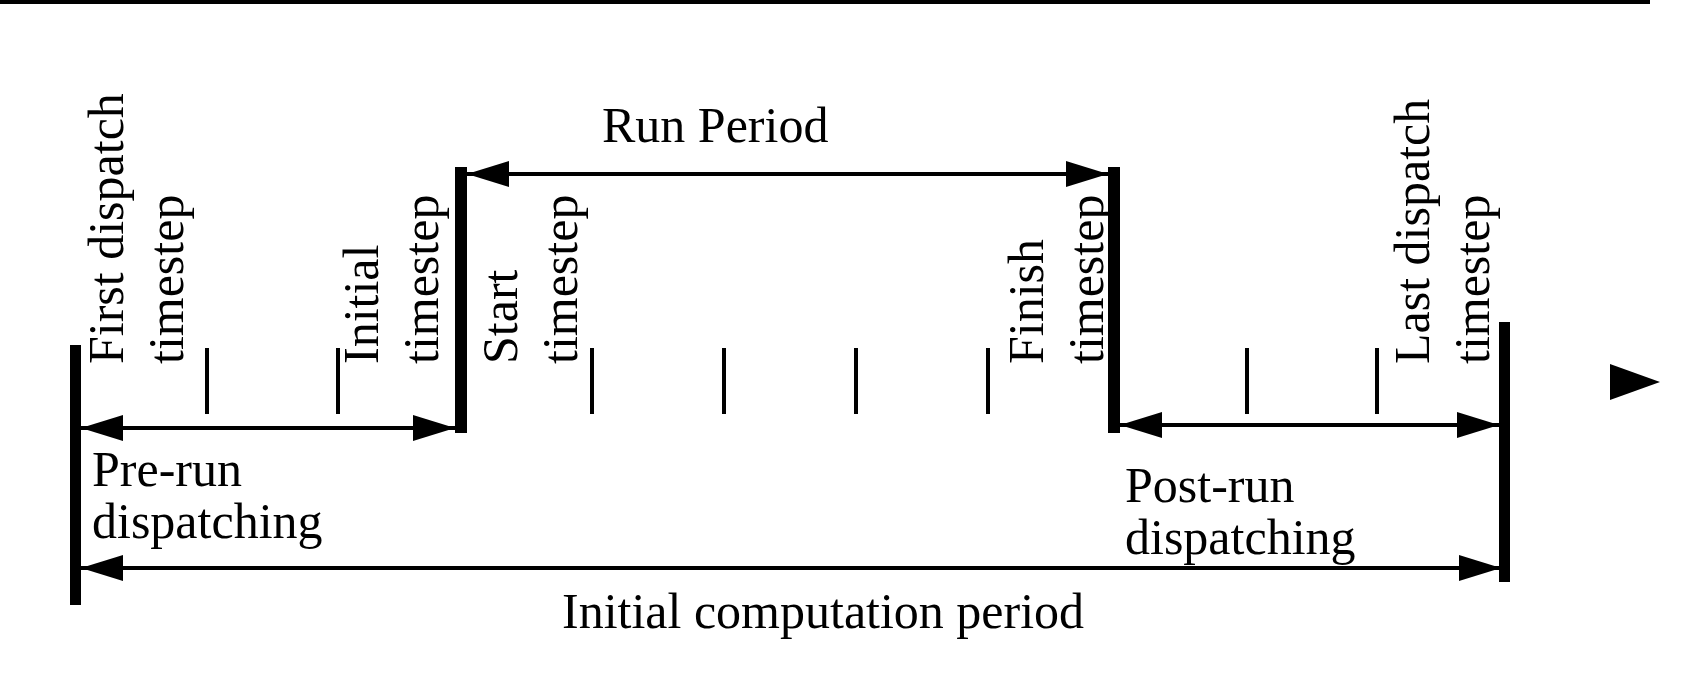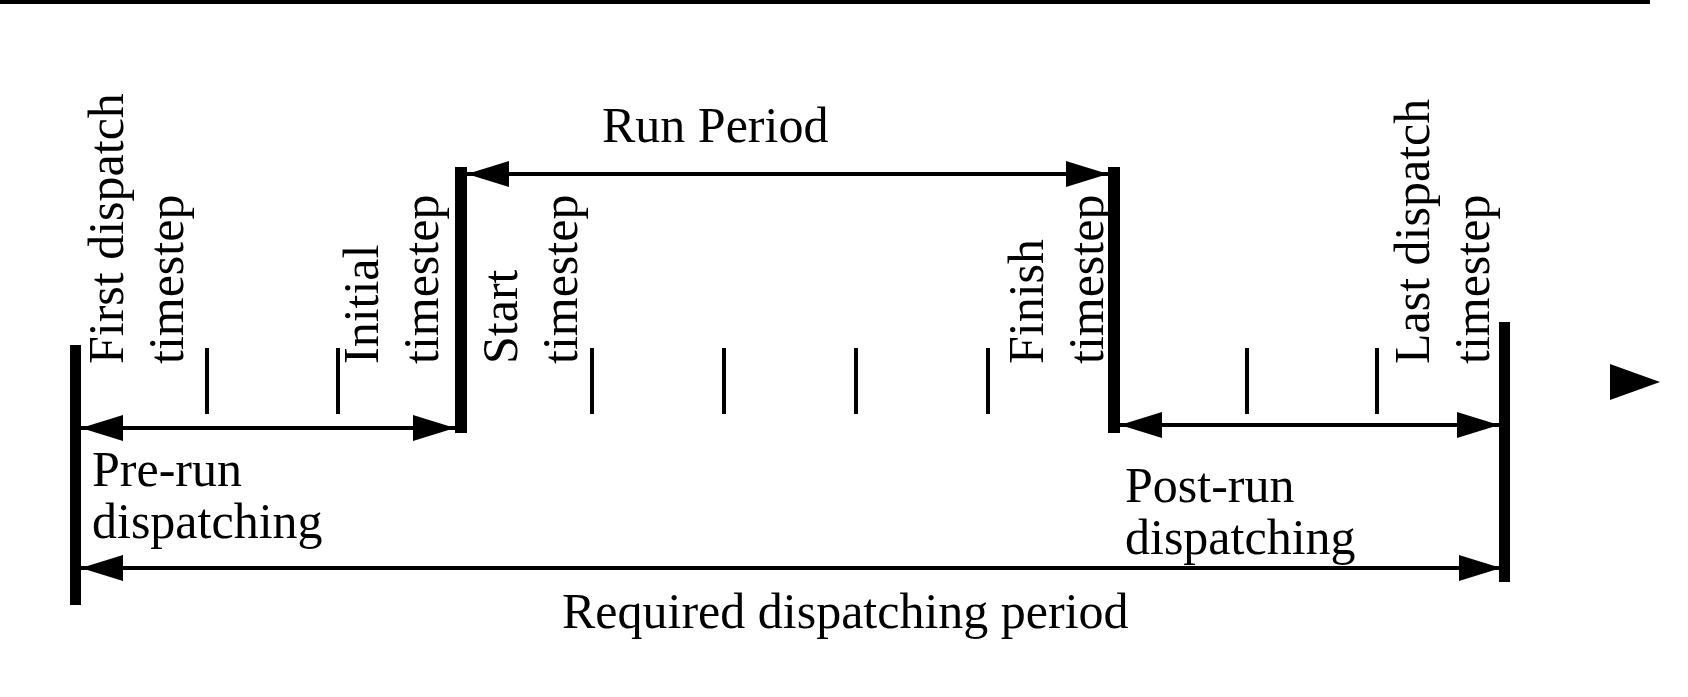--- a/index.html
+++ b/index.html
@@ -71,21 +71,21 @@
     <div class="head head-right" style="left:1457px;top:412px;"></div>
   </div>
   <div class="lbl" style="left:1125px;top:459px;">Post-run
 dispatching</div>
 
   <div>
     <div class="hline" style="left:81px;top:566px;width:1420px;"></div>
     <div class="head head-left" style="left:81px;top:555px;"></div>
     <div class="head head-right" style="left:1459px;top:555px;"></div>
   </div>
-  <div class="lbl" style="left:562px;top:585px;">Required dispatching period</div>
+  <div class="lbl" style="left:562px;top:585px;">Initial computation period</div>
 
   <div class="vlabel" style="left:196px;top:244px;">First dispatch
 timestep</div>
   <div class="vlabel" style="left:451px;top:244px;">Initial
 timestep</div>
   <div class="vlabel" style="left:590px;top:244px;">Start
 timestep</div>
   <div class="vlabel" style="left:1116px;top:244px;">Finish
 timestep</div>
   <div class="vlabel" style="left:1502px;top:244px;">Last dispatch

